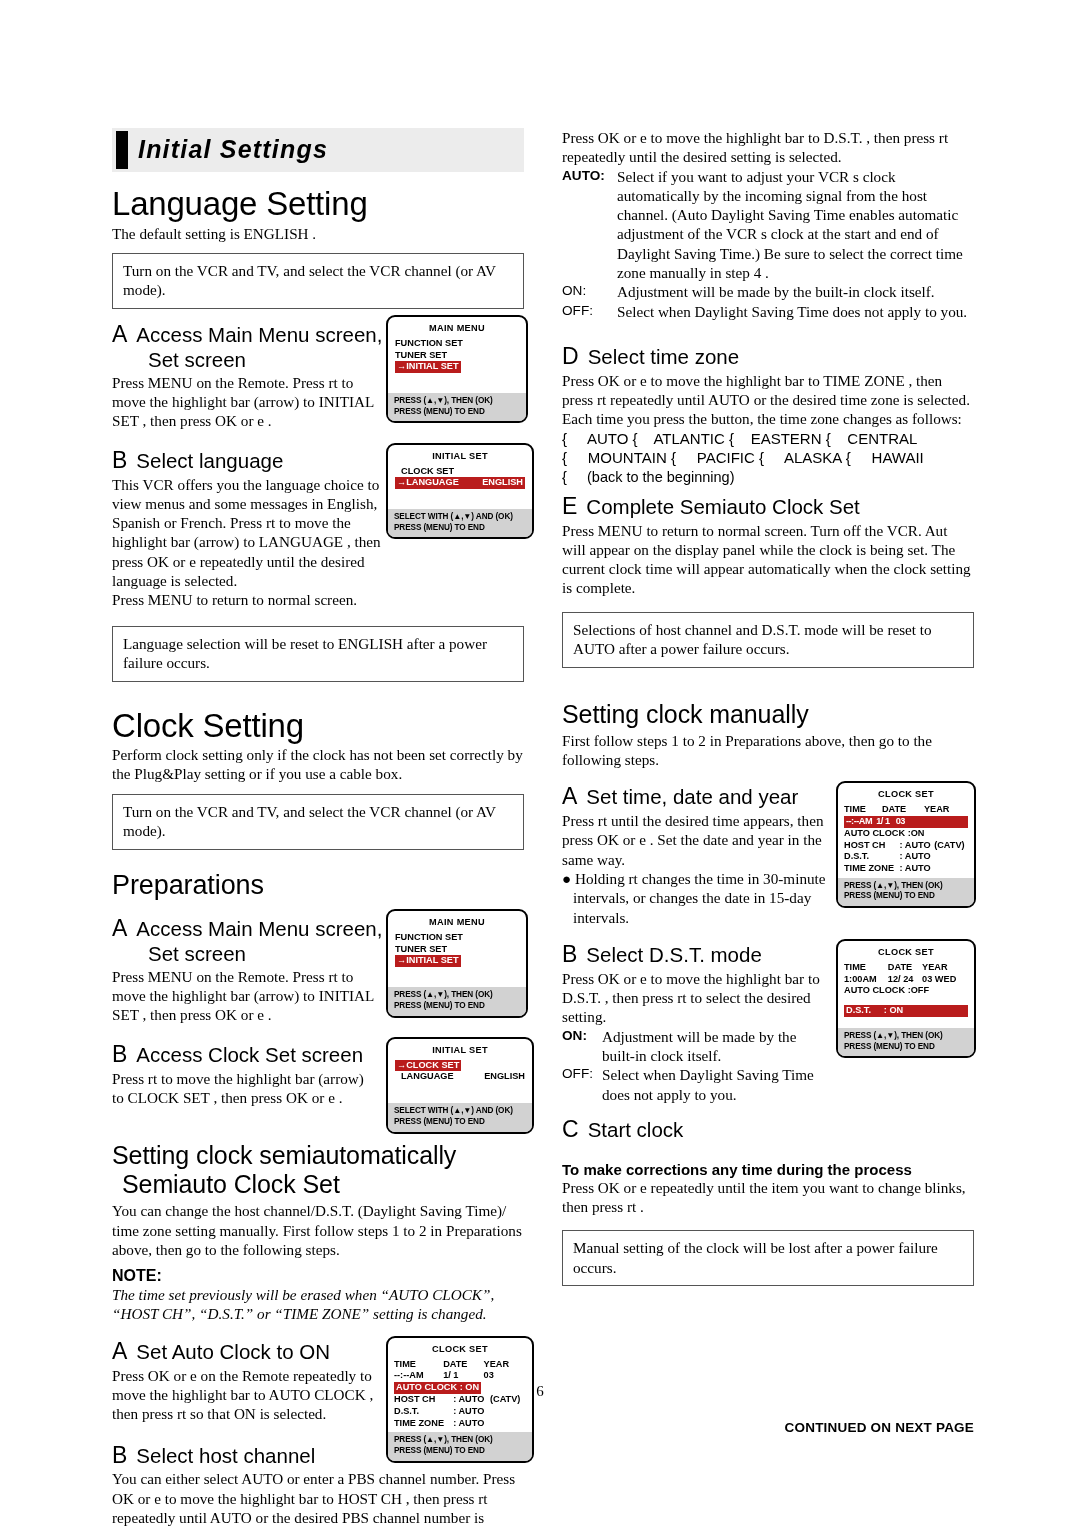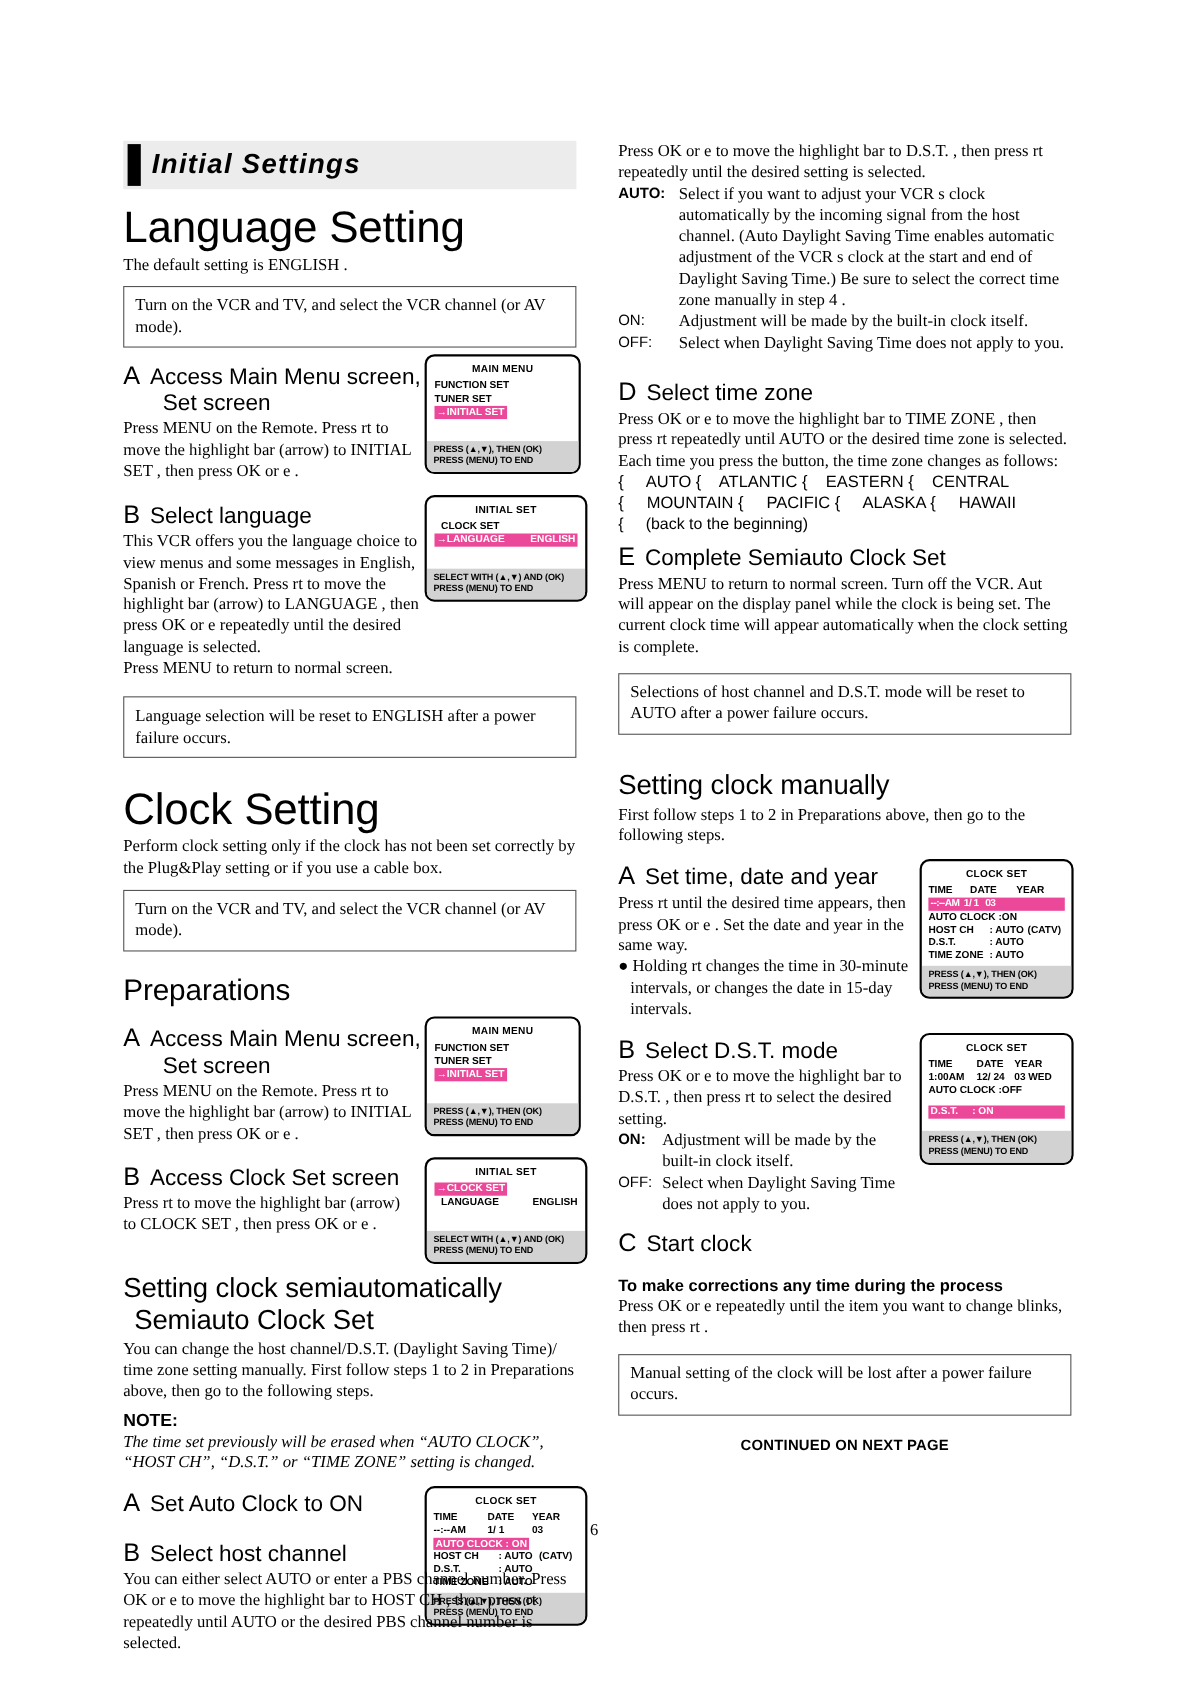--- a/index.html
+++ b/index.html
@@ -50,21 +50,21 @@
     font-style: italic;
     font-weight: bold;
     font-size: 25px;
     letter-spacing: 1.2px;
   }
 
   
   h1.sec {
     font-family: "Liberation Sans", sans-serif;
     font-weight: normal;
-    font-size: 40px;
+    font-size: 33px;
     margin: 0 0 2px 0;
     letter-spacing: -0.2px;
     line-height: 1.08;
   }
   h2.subsec {
     font-family: "Liberation Sans", sans-serif;
     font-weight: normal;
     font-size: 25px;
     margin: 0;
     line-height: 1.16;
@@ -156,21 +156,21 @@
   .osd-foot {
     background: #d2d2d2;
     padding: 3px 6px 4px 6px;
     font-size: 8.2px;
     font-weight: bold;
     line-height: 1.3;
     letter-spacing: -0.1px;
   }
   .osd-row { display: flex; white-space: pre; }
   .hl {
-    background: #ec4899;
+    background: #b91c1c;
     color: #fff;
     display: inline-block;
     padding: 0 2px;
   }
   .osd-spacer { height: 8px; }
   .osd-tbl { width: 100%; border-collapse: collapse; }
   .osd-tbl td { font-size: 9.2px; font-weight: bold; padding: 0; white-space: pre; }
 
   .osd-float-r { position: absolute; }
 
@@ -179,23 +179,23 @@
     position: absolute;
     left: 0; right: 0;
     top: 1383px;
     text-align: center;
     font-family: "Liberation Serif", serif;
     font-size: 15px;
   }
   .continued {
     position: absolute;
     left: 562px;
-    top: 1306px;
+    top: 1420px;
     width: 412px;
-    text-align: center;
+    text-align: right;
     font-family: "Liberation Sans", sans-serif;
     font-weight: bold;
     font-size: 13.5px;
     letter-spacing: 0.2px;
   }
   .note-label {
     font-family: "Liberation Sans", sans-serif;
     font-weight: bold;
     font-size: 16px;
     margin-top: 8px;
@@ -377,20 +377,21 @@
             </table>
         </div>
         <div class="osd-foot">
           <div>PRESS (▲,▼), THEN (OK)</div>
           <div>PRESS (MENU) TO END</div>
         </div>
       </div>
       <div class="step-head">
         <span class="step-letter">A</span><span>Set Auto Clock to ON</span>
       </div>
+      <div class="step-body" style="width:266px;">Press OK or e  on the Remote repeatedly to move the highlight bar to  AUTO CLOCK ,  then press rt      so that  ON  is selected.</div>
     </div>
 
     <div class="step" style="margin-top:18px;">
       <div class="step-head">
         <span class="step-letter">B</span><span>Select host channel</span>
       </div>
       <div class="step-body">You can either select  AUTO  or enter a PBS channel number. Press OK or e  to move the highlight bar to  HOST CH , then press rt      repeatedly until  AUTO  or the desired PBS channel number is selected.</div>
 
     </div>
 

